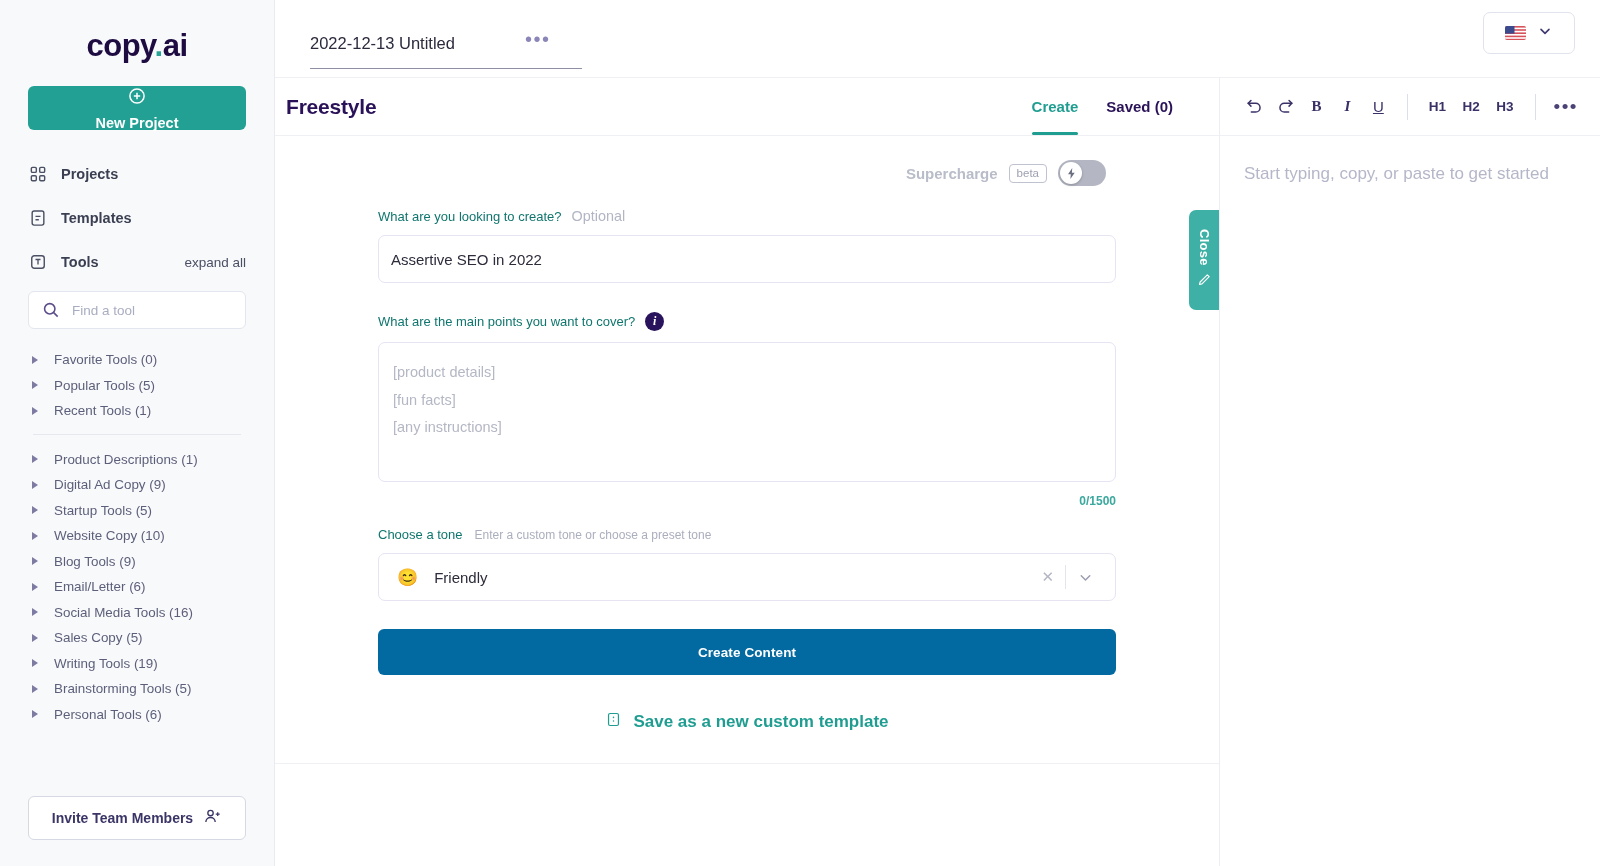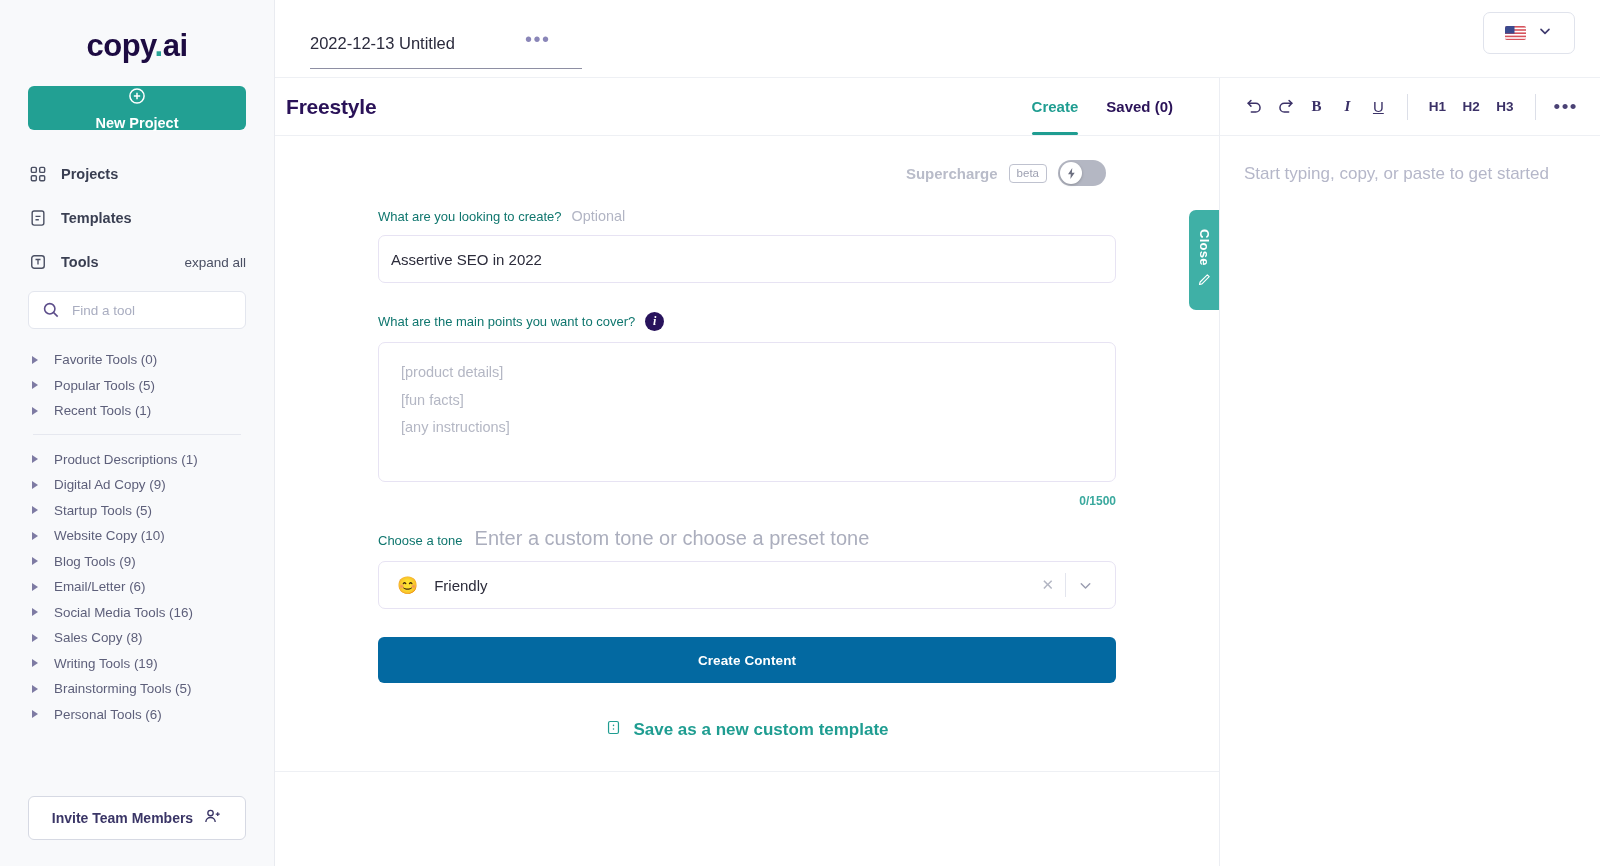--- a/index.html
+++ b/index.html
@@ -182,31 +182,31 @@
     display: flex; align-items: center; justify-content: center;
     font-family: "Liberation Serif", serif; cursor: pointer;
   }
   .text-input {
     width: 100%; height: 48px; border: 1px solid #e7e3f3; border-radius: 7px;
     background: #fff; padding: 0 12px; font-size: 15px; color: #2c2c3b;
     font-family: inherit; outline: none;
   }
   .text-area {
     width: 100%; height: 140px; border: 1px solid #e7e3f3; border-radius: 7px;
-    background: #fff; padding: 16px 22px; font-size: 14.5px; color: #2c2c3b;
+    background: #fff; padding: 16px 14px; font-size: 14.5px; color: #2c2c3b;
     font-family: inherit; outline: none; resize: none; line-height: 1.9;
   }
   .text-area::placeholder { color: #b4b7c4; }
   .char-count {
     text-align: right; font-size: 12px; color: #3aa99e; font-weight: 600;
     margin-top: 8px;
   }
 
   .tone-label-row { display: flex; align-items: baseline; gap: 12px; margin-bottom: 11px; }
-  .tone-hint { font-size: 20px; color: #abaebd; }
+  .tone-hint { font-size: 12px; color: #abaebd; }
   .tone-select {
     width: 100%; height: 48px; border: 1px solid #e7e3f3; border-radius: 7px;
     background: #fff; display: flex; align-items: center; padding: 0 12px 0 18px;
     cursor: pointer;
   }
   .tone-emoji { font-size: 17px; margin-right: 16px; }
   .tone-value { font-size: 15px; color: #2c2c3b; flex: 1; }
   .tone-clear { color: #b3b6c3; font-size: 15px; padding: 0 11px; cursor: pointer; }
   .tone-divider { width: 1px; height: 24px; background: #e3e5ee; }
   .tone-caret { padding: 0 9px 0 11px; display: flex; align-items: center; cursor: pointer; }
@@ -364,21 +364,21 @@
       <div class="tool-group">
         <span class="caret"></span>
         <span>Email/Letter (6)</span>
       </div>
       <div class="tool-group">
         <span class="caret"></span>
         <span>Social Media Tools (16)</span>
       </div>
       <div class="tool-group">
         <span class="caret"></span>
-        <span>Sales Copy (8)</span>
+        <span>Sales Copy (5)</span>
       </div>
       <div class="tool-group">
         <span class="caret"></span>
         <span>Writing Tools (19)</span>
       </div>
       <div class="tool-group">
         <span class="caret"></span>
         <span>Brainstorming Tools (5)</span>
       </div>
       <div class="tool-group">

